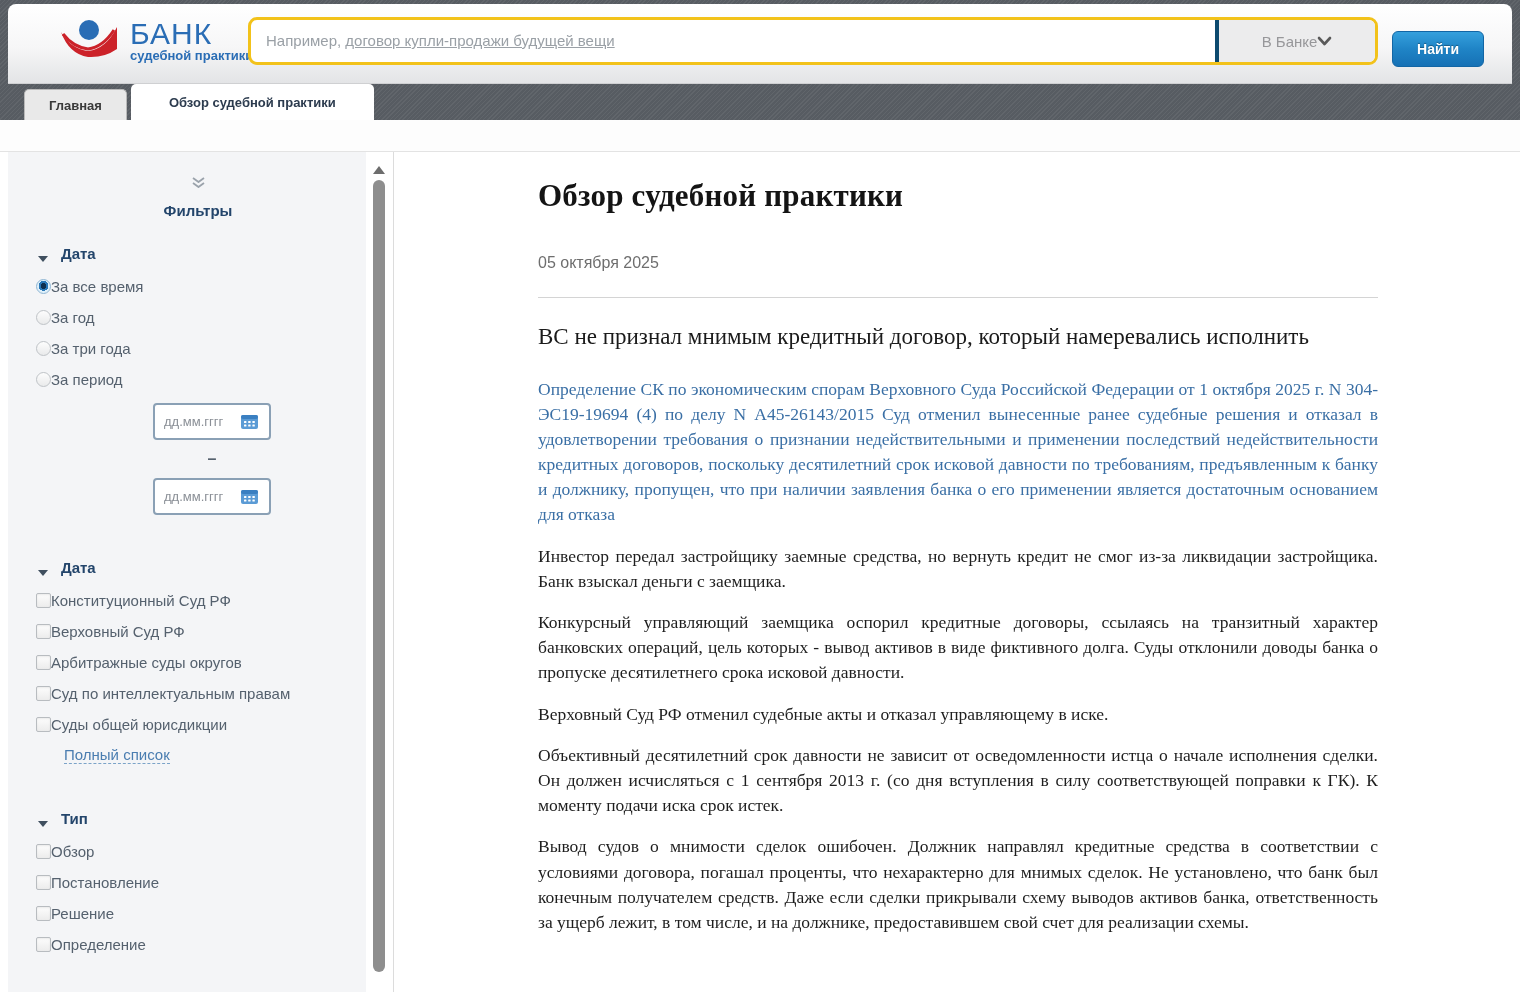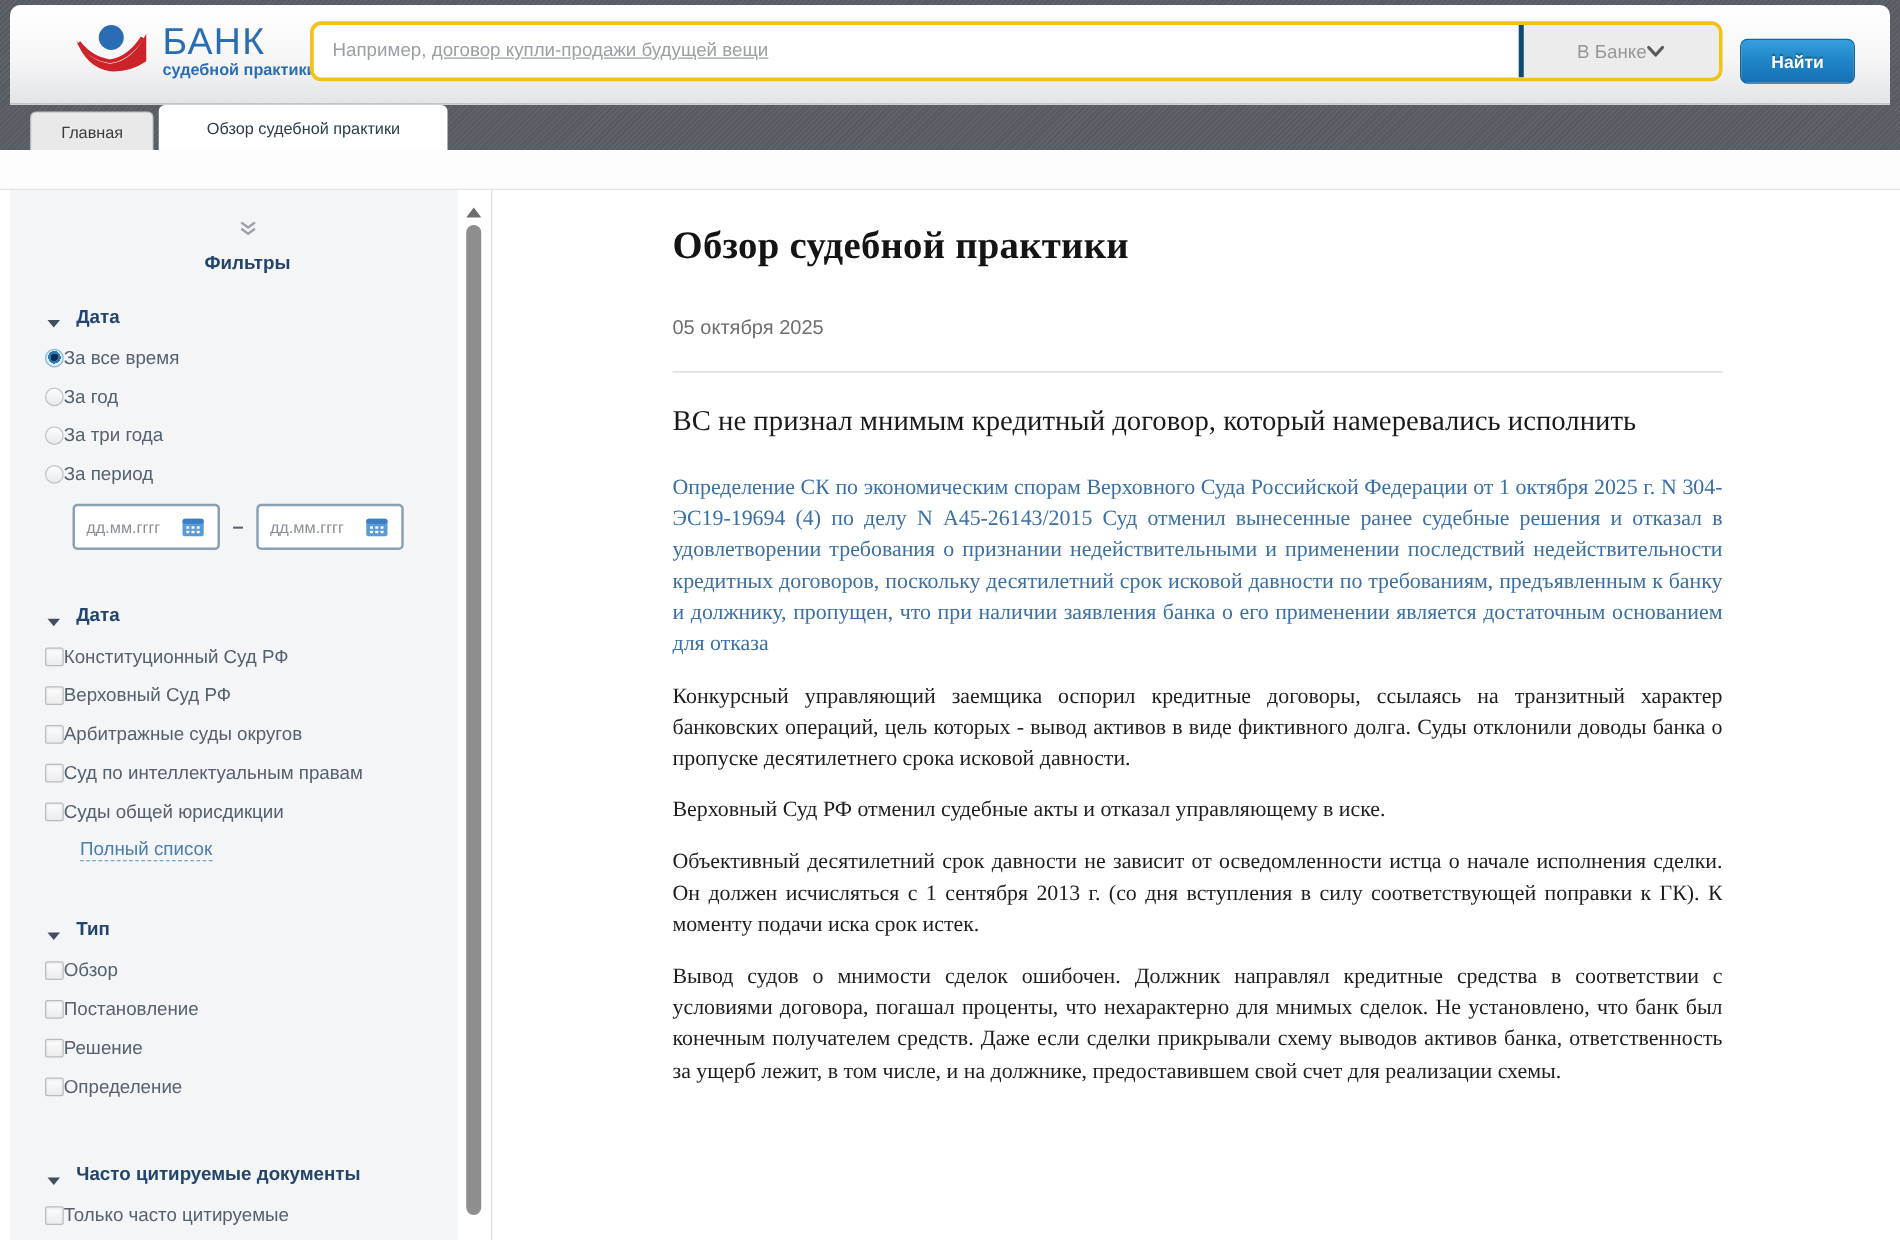--- a/index.html
+++ b/index.html
@@ -25,21 +25,21 @@
   .search-field input { width:100%; height:100%; border:none; outline:none; font-size:15px; color:#333; padding:0 14px; font-family:inherit; background:transparent; }
   .ph { position:absolute; left:15px; top:12px; font-size:15px; color:#9aa0a6; pointer-events:none; white-space:nowrap; }
   .ph .ph-link { text-decoration:underline; }
   .scope { width:160px; background:#ececed; border-left:4px solid #0c4a6e; display:flex; align-items:center; justify-content:center; padding:0 16px; cursor:pointer; }
   .scope-label { font-size:15px; color:#97979a; }
   .find-btn { position:absolute; left:1384px; top:27px; width:92px; height:36px; border:1px solid #1266a5; border-radius:6px;
     background:linear-gradient(180deg,#35a0dd 0%,#1f84c6 50%,#1671b5 100%);
     color:#fff; font-size:14px; font-weight:bold; text-shadow:0 -1px 1px rgba(0,0,0,0.35); cursor:pointer; font-family:inherit; }
 
   .tabs { position:absolute; left:24px; bottom:0; display:flex; align-items:flex-end; gap:4px; }
-  .tab { border-radius:5px 5px 0 0; font-size:13px; font-weight:normal; cursor:pointer; }
+  .tab { border-radius:5px 5px 0 0; font-size:13px; font-weight:bold; cursor:pointer; }
   .tab-inactive { background:#e9e9e9; border:1px solid #b9b9b9; border-bottom:none; color:#3a3a3a; padding:8px 24px 7px; }
   .tab-active { background:#ffffff; color:#2c3b4e; padding:11px 38px 10px; }
 
   .subheader { position:absolute; top:120px; left:0; width:1520px; height:32px; background:#fdfdfd; border-bottom:1px solid #e3e3e3; }
 
   
   .content { position:absolute; top:152px; left:0; width:1520px; height:840px; background:#fff; }
   .sidebar { position:absolute; left:8px; top:0; width:358px; height:840px; background:#f4f5f7; padding-top:24px; }
   .v-divider { position:absolute; left:393px; top:0; width:1px; height:840px; background:#dcdcdc; }
 
@@ -50,21 +50,21 @@
   .tri { width:0; height:0; border-left:5px solid transparent; border-right:5px solid transparent; border-top:6px solid #3f4f5f; }
   .section-title { font-size:15px; font-weight:bold; color:#23456b; }
 
   .opt-row { display:flex; align-items:center; margin-left:28px; height:31px; cursor:pointer; }
   .opt-label { font-size:15px; color:#55616e; }
 
   .radio { width:15px; height:15px; border-radius:50%; border:1px solid #bfc3c7; background:linear-gradient(180deg,#fdfdfd,#e9eaeb); position:relative; flex:0 0 15px; }
   .radio.checked { background:radial-gradient(circle at 50% 45%, #0e2f4f 0 3px, #2a78b8 3px 5px, #dff0fa 5px 7px, #ffffff 7px); border-color:#8fb6d4; }
   .checkbox { width:15px; height:15px; border:1px solid #b8bcc0; border-radius:2px; background:linear-gradient(180deg,#fdfdfd,#ececec); box-shadow:inset 0 1px 2px rgba(0,0,0,0.08); flex:0 0 15px; }
 
-  .date-range { display:flex; align-items:center; gap:10px; margin:8px 0 0 50px; }
+  .date-range { display:flex; align-items:center; gap:10px; margin:8px 0 0 50px;flex-direction:column; }
   .date-input { display:flex; align-items:center; width:118px; height:37px; background:#fff; border:2px solid #8aa0b5; border-radius:4px; padding:0 7px 0 9px; }
   .date-input input { width:76px; border:none; outline:none; font-size:13px; color:#444; font-family:inherit; background:transparent; }
   .date-input input::placeholder { color:#8a8f96; }
   .range-dash { color:#55616e; font-weight:bold; font-size:16px; }
 
   .spacer-40 { height:44px; }
   .spacer-sec { height:46px; }
   .mb8 { margin-bottom:9px; }
 
   .full-list { display:inline-block; margin:6px 0 0 56px; font-size:15px; color:#4a7db0; border-bottom:1px dashed #7ba3c8; cursor:pointer; }
@@ -266,20 +266,21 @@
 
     <div class="v-divider"></div>
 
     <div class="main">
       <div class="article">
         <h1>Обзор судебной практики</h1>
         <div class="a-date">05 октября 2025</div>
         <hr class="a-hr">
         <h2>ВС не признал мнимым кредитный договор, который намеревались исполнить</h2>
         <a class="lead-link" href="#">Определение СК по экономическим спорам Верховного Суда Российской Федерации от 1 октября 2025 г. N 304-ЭС19-19694 (4) по делу N А45-26143/2015 Суд отменил вынесенные ранее судебные решения и отказал в удовлетворении требования о признании недействительными и применении последствий недействительности кредитных договоров, поскольку десятилетний срок исковой давности по требованиям, предъявленным к банку и должнику, пропущен, что при наличии заявления банка о его применении является достаточным основанием для отказа</a>
+        <p>Инвестор передал застройщику заемные средства, но вернуть кредит не смог из-за ликвидации застройщика. Банк взыскал деньги с заемщика.</p>
         <p>Конкурсный управляющий заемщика оспорил кредитные договоры, ссылаясь на транзитный характер банковских операций, цель которых - вывод активов в виде фиктивного долга. Суды отклонили доводы банка о пропуске десятилетнего срока исковой давности.</p>
         <p>Верховный Суд РФ отменил судебные акты и отказал управляющему в иске.</p>
         <p>Объективный десятилетний срок давности не зависит от осведомленности истца о начале исполнения сделки. Он должен исчисляться с 1 сентября 2013 г. (со дня вступления в силу соответствующей поправки к ГК). К моменту подачи иска срок истек.</p>
         <p>Вывод судов о мнимости сделок ошибочен. Должник направлял кредитные средства в соответствии с условиями договора, погашал проценты, что нехарактерно для мнимых сделок. Не установлено, что банк был конечным получателем средств. Даже если сделки прикрывали схему выводов активов банка, ответственность за ущерб лежит, в том числе, и на должнике, предоставившем свой счет для реализации схемы.</p>
       </div>
     </div>
   </div>
 </div>
 
 </body></html>

